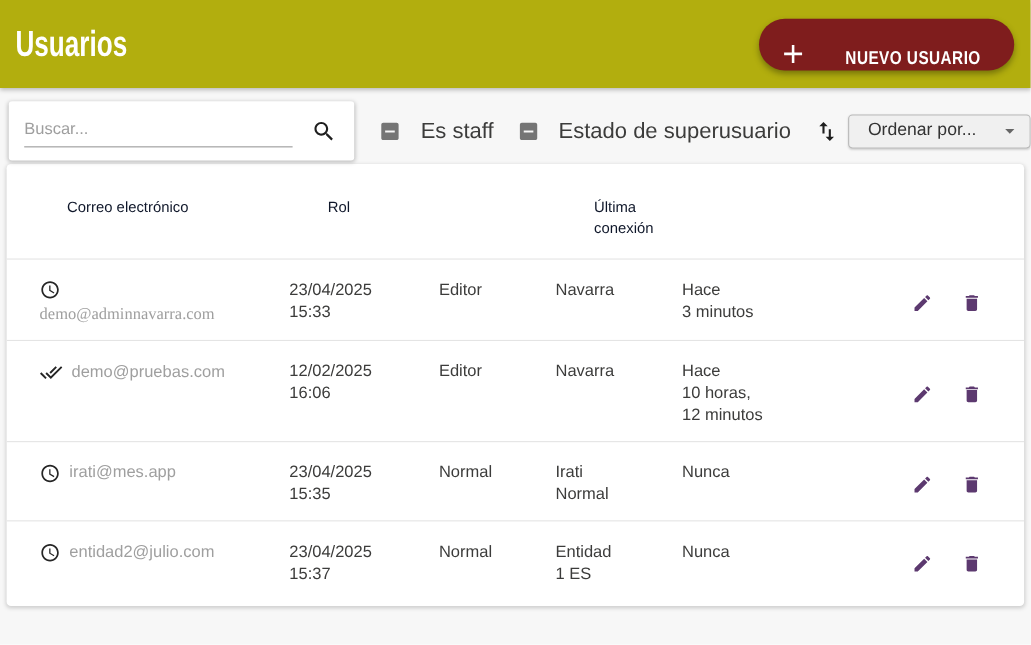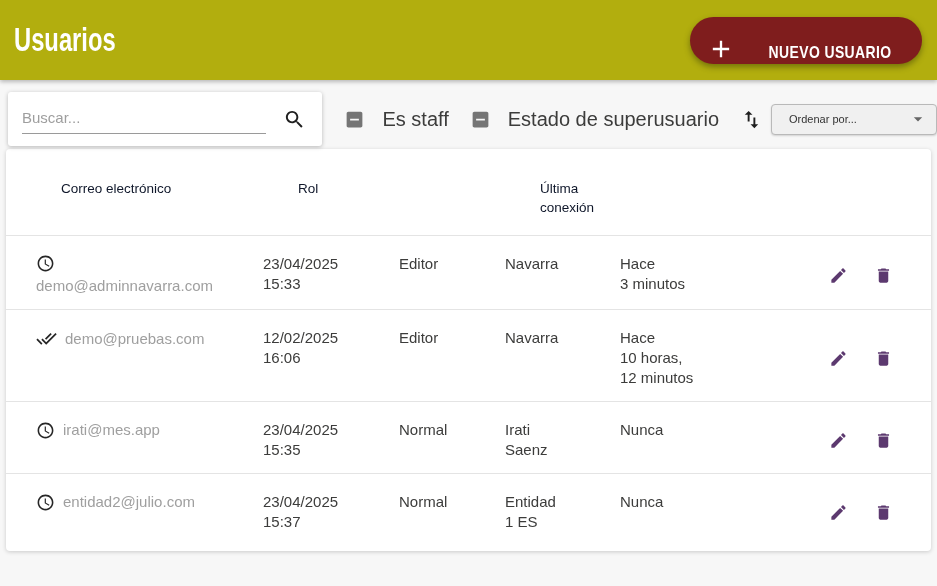--- a/index.html
+++ b/index.html
@@ -60,21 +60,21 @@
   .sort-btn{
     margin-left:21px;background:none;border:none;padding:0;cursor:pointer;
     color:#1f1f1f;display:flex;align-items:center;
   }
   .sort-select{
     margin-left:8px;width:200px;height:31px;box-sizing:border-box;
     background:#f0f0f0;border:1px solid #b9b9b9;border-radius:4px;
     box-shadow:0 1px 2px rgba(0,0,0,.15);
     display:flex;align-items:center;padding:0 8px 0 17px;cursor:pointer;
   }
-  .sort-select .sel-lbl{font-size:11px;color:#333;flex:1;white-space:nowrap;}
+  .sort-select .sel-lbl{font-size:16px;color:#333;flex:1;white-space:nowrap;}
   .sort-select .dd-ic{display:flex;color:#666;}
   
   .table-card{
     margin:3px 6px 0 6px;height:402px;box-sizing:border-box;
     background:#fff;border-radius:4px;
     box-shadow:0 1px 4px rgba(0,0,0,.18);
     overflow:hidden;
   }
   .t-head,.t-row{
     display:grid;
@@ -88,21 +88,21 @@
     margin-left:35px;
   }
   .h-cell.c1{padding-left:20px;}
   .t-row{border-top:1px solid #e4e4e4;padding:18px 0 13px;}
   .cell{font-size:15px;color:#3c3c3b;line-height:20px;}
   .pre{white-space:pre-line;}
   .cell.c1{
     padding-left:30px;box-sizing:border-box;
     display:flex;align-items:center;gap:8px;
   }
-  .cell.c1.stack{flex-direction:column;align-items:flex-start;gap:3px;}
+  .cell.c1.stack{flex-direction:column;align-items:flex-start;gap:3px;font-family:Liberation Serif, serif;}
   .status-ic{display:flex;color:#262626;}
   .email{color:#9f9f9f;font-size:15px;white-space:nowrap;}
   .cell.actions{
     align-self:center;
     display:flex;justify-content:flex-end;align-items:center;
     gap:26px;padding-right:38px;
   }
   .icon-btn{
     background:none;border:none;padding:0;margin:0;cursor:pointer;
     color:#5c396f;display:flex;
@@ -245,21 +245,21 @@
         <svg width="19" height="19" viewBox="0 0 24 24" fill="currentColor">
             <path d="M11.99 2C6.47 2 2 6.48 2 12s4.47 10 9.99 10C17.52 22 22 17.52 22 12S17.52 2 11.99 2zM12 20c-4.42 0-8-3.58-8-8s3.58-8 8-8 8 3.58 8 8-3.58 8-8 8zm.5-13H11v6l5.25 3.15.75-1.23-4.5-2.67z"></path>
           </svg>
       </span>
       <span class="email">irati@mes.app</span>
     </div>
     <div class="cell pre">23/04/2025
 15:35</div>
     <div class="cell">Normal</div>
     <div class="cell pre">Irati
-Saenz</div>
+Normal</div>
     <div class="cell pre">Nunca</div>
     <div class="cell actions">
       <button class="icon-btn">
         <svg width="19" height="19" viewBox="0 0 24 24" fill="currentColor">
             <path d="M3 17.25V21h3.75L17.81 9.94l-3.75-3.75L3 17.25zM20.71 7.04c.39-.39.39-1.02 0-1.41l-2.34-2.34c-.39-.39-1.02-.39-1.41 0l-1.83 1.83 3.75 3.75 1.83-1.83z"></path>
           </svg>
       </button>
       <button class="icon-btn">
         <svg width="19" height="19" viewBox="0 0 24 24" fill="currentColor">
             <path d="M6 19c0 1.1.9 2 2 2h8c1.1 0 2-.9 2-2V7H6v12zM19 4h-3.5l-1-1h-5l-1 1H5v2h14V4z"></path>

